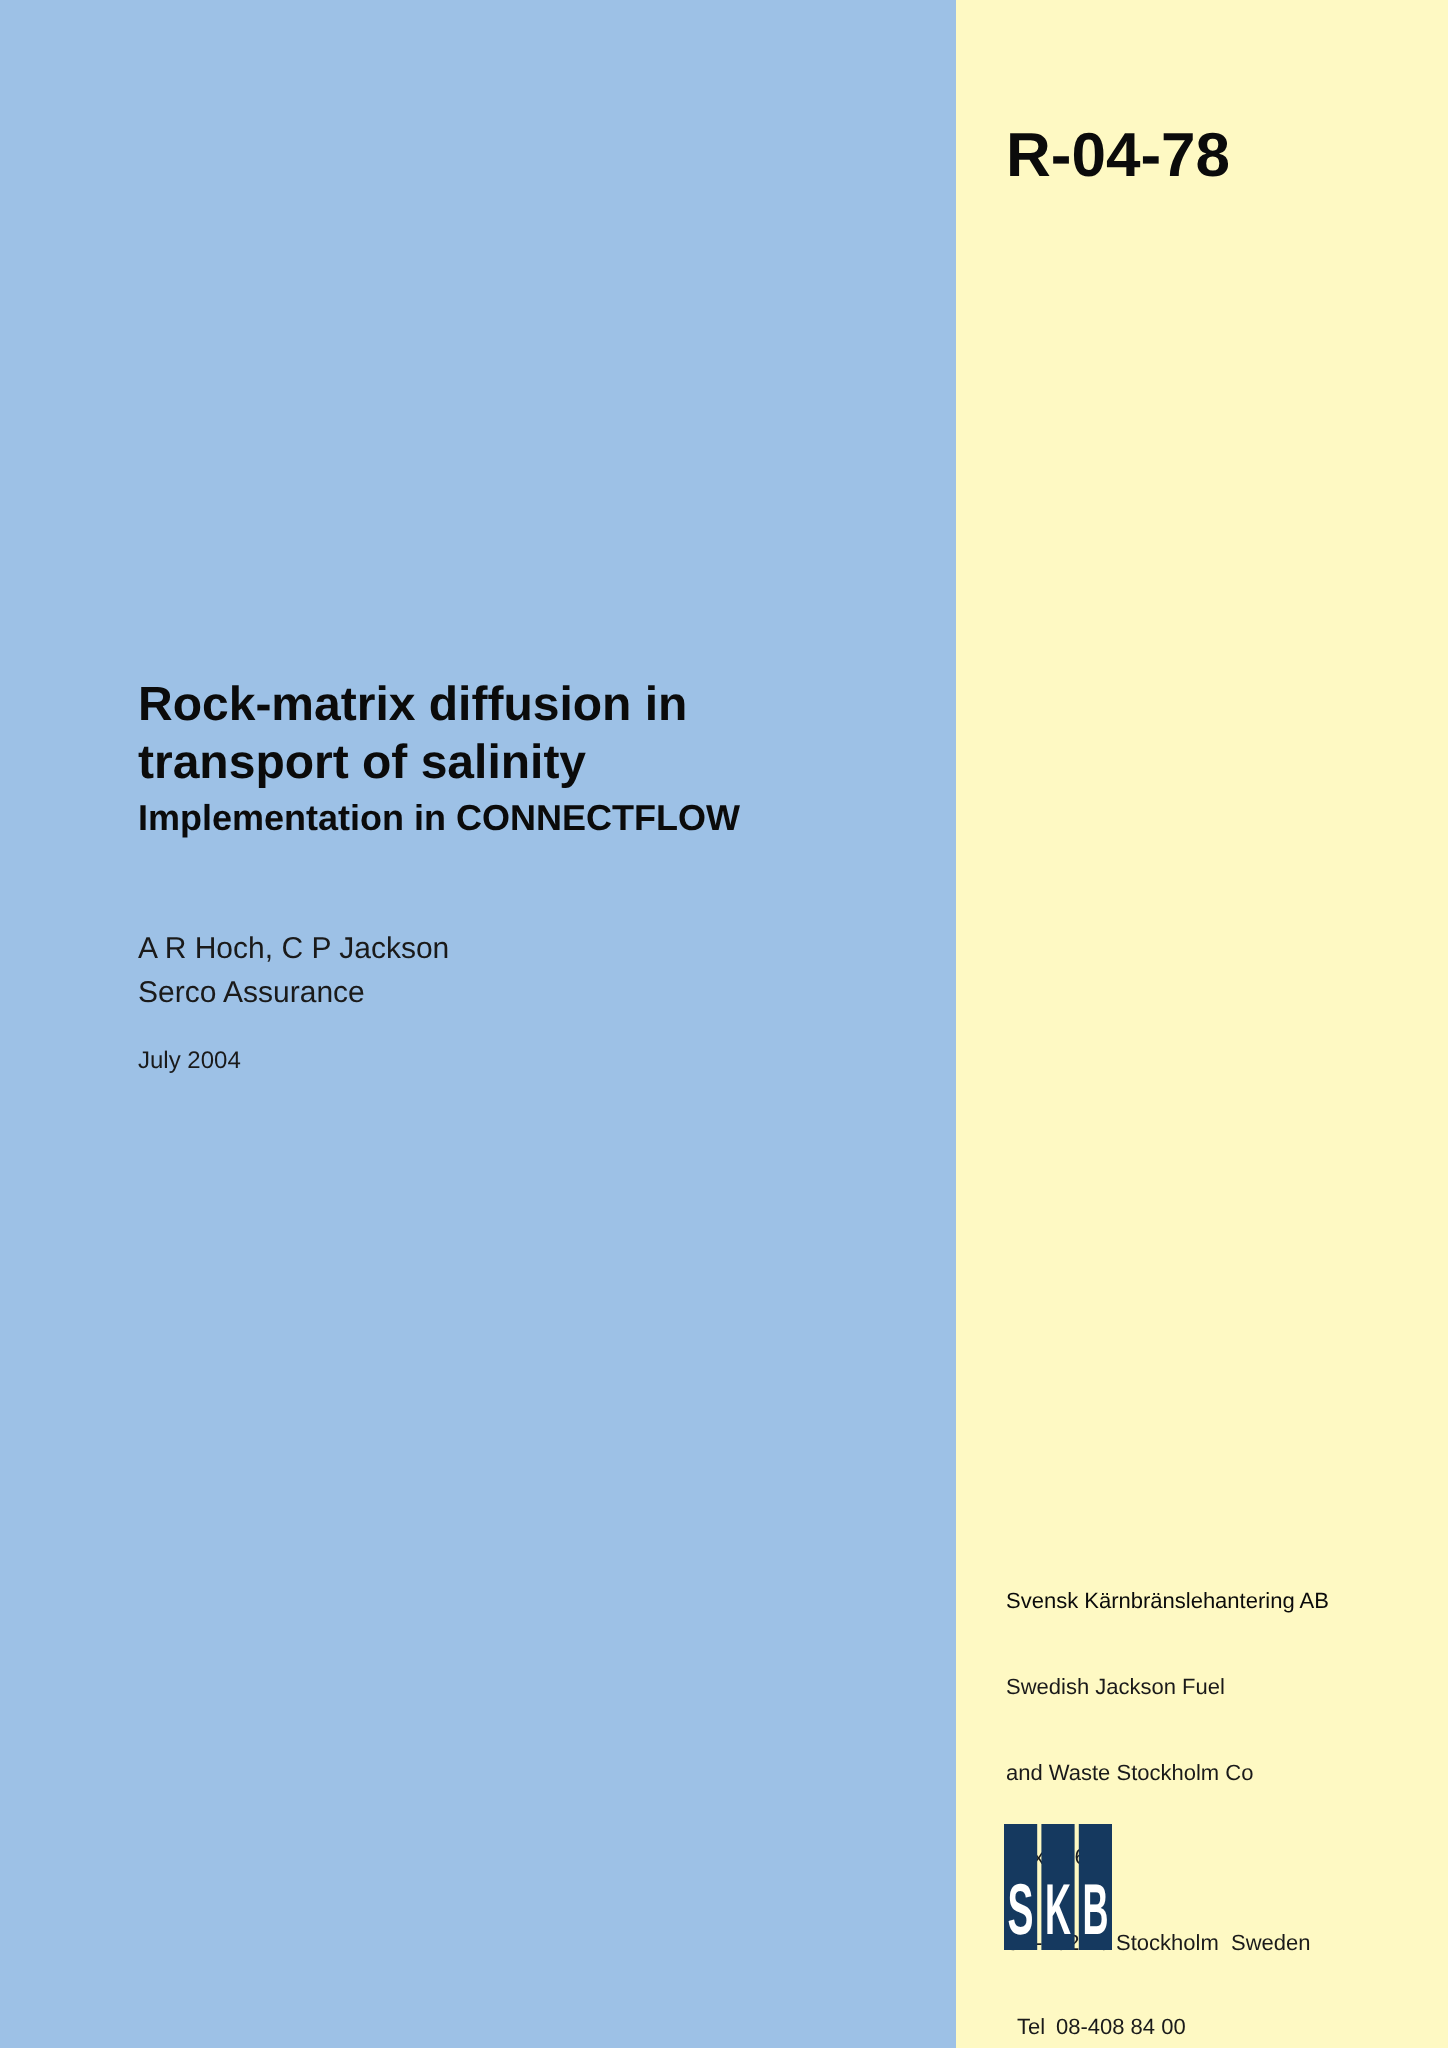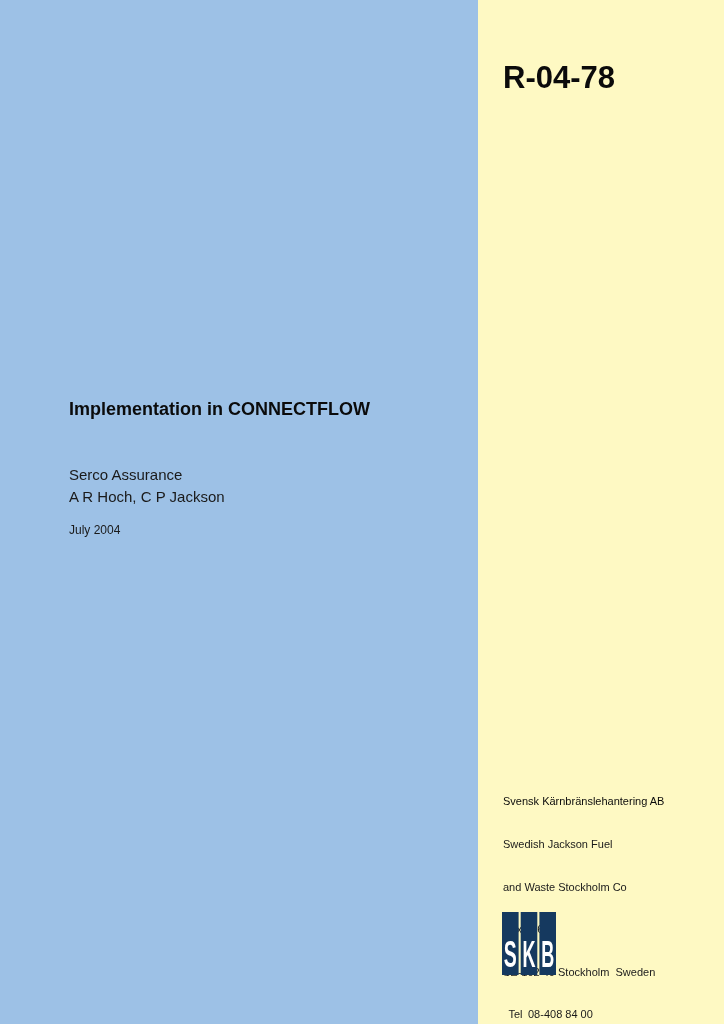--- a/index.html
+++ b/index.html
@@ -103,26 +103,28 @@
 </style>
 </head>
 <body>
 
 <div class="page">
 
   <div class="blue-panel"></div>
 
   <div class="report-number">R-04-78</div>
 
+  <h1 class="title">Rock-matrix diffusion in
+transport of salinity</h1>
 
   <h2 class="subtitle">Implementation in CONNECTFLOW</h2>
 
   <div class="authors">
+    <div>A R Hoch, C P Jackson</div>
     <div>Serco Assurance</div>
-    <div>A R Hoch, C P Jackson</div>
   </div>
 
   <div class="date">July 2004</div>
 
   <div class="publisher">
     <div class="company">Svensk Kärnbränslehantering AB</div>
     <div>Swedish Jackson Fuel</div>
     <div>and Waste Stockholm Co</div>
     <div>Box 5864</div>
     <div>SE-102 40 Stockholm  Sweden</div>

